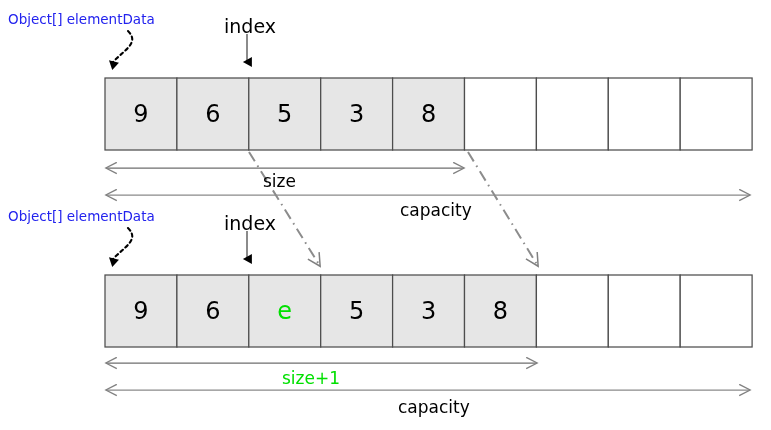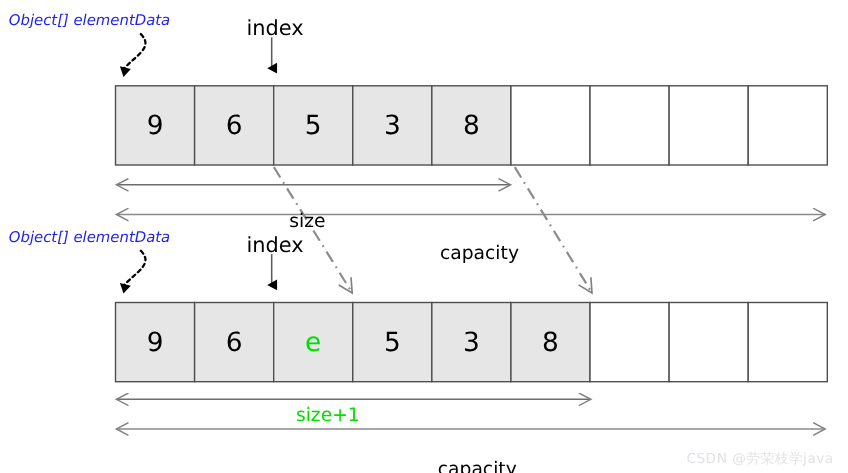--- a/index.html
+++ b/index.html
@@ -25,30 +25,28 @@
     height: 430px;
   }
   .lbl {
     position: absolute;
     white-space: nowrap;
     line-height: 1;
   }
   .lbl-ptr {
     color: #2222ee;
     font-size: 13.5px;
-    font-style: italic;
   }
   .lbl-index {
     color: #000000;
     font-size: 19px;
   }
   .lbl-meas {
     color: #000000;
     font-size: 17px;
-    margin-top: 20px;
   }
   .lbl-meas-green {
     color: #00e000;
     font-size: 17px;
   }
   .cellval {
     position: absolute;
     text-align: center;
     font-size: 24px;
     color: #000000;
@@ -136,35 +134,34 @@
   <div class="lbl lbl-index" style="left:224px; top:17px;">index</div>
 
   <div class="lbl lbl-meas" style="left:263px; top:173px;">size</div>
 
   <div class="lbl lbl-meas" style="left:400px; top:202px;">capacity</div>
 
   <div class="lbl lbl-ptr" style="left:8px; top:210px;">Object[] elementData</div>
 
   <div class="lbl lbl-index" style="left:224px; top:214px;">index</div>
 
-  <div class="lbl lbl-meas-green" style="left:269px; top:370px;">size+1</div>
+  <div class="lbl lbl-meas-green" style="left:282px; top:370px;">size+1</div>
 
   <div class="lbl lbl-meas" style="left:398px; top:399px;">capacity</div>
 
   <div id="vals-before">
       <div class="cellval" style="left: 105px; top: 102px; width: 71.9px;">9</div>
       <div class="cellval" style="left: 176.9px; top: 102px; width: 71.9px;">6</div>
       <div class="cellval" style="left: 248.8px; top: 102px; width: 71.9px;">5</div>
       <div class="cellval" style="left: 320.7px; top: 102px; width: 71.9px;">3</div>
       <div class="cellval" style="left: 392.6px; top: 102px; width: 71.9px;">8</div>
     </div>
   <div id="vals-after">
       <div class="cellval" style="left: 105px; top: 299px; width: 71.9px;">9</div>
       <div class="cellval" style="left: 176.9px; top: 299px; width: 71.9px;">6</div>
       <div class="cellval green" style="left: 248.8px; top: 299px; width: 71.9px;">e</div>
       <div class="cellval" style="left: 320.7px; top: 299px; width: 71.9px;">5</div>
       <div class="cellval" style="left: 392.6px; top: 299px; width: 71.9px;">3</div>
       <div class="cellval" style="left: 464.5px; top: 299px; width: 71.9px;">8</div>
     </div>
 
-  <div class="watermark" style="left:624px; top:409px;">CSDN @劳荣枝学java</div>
 
 </div>
 
 </body></html>

